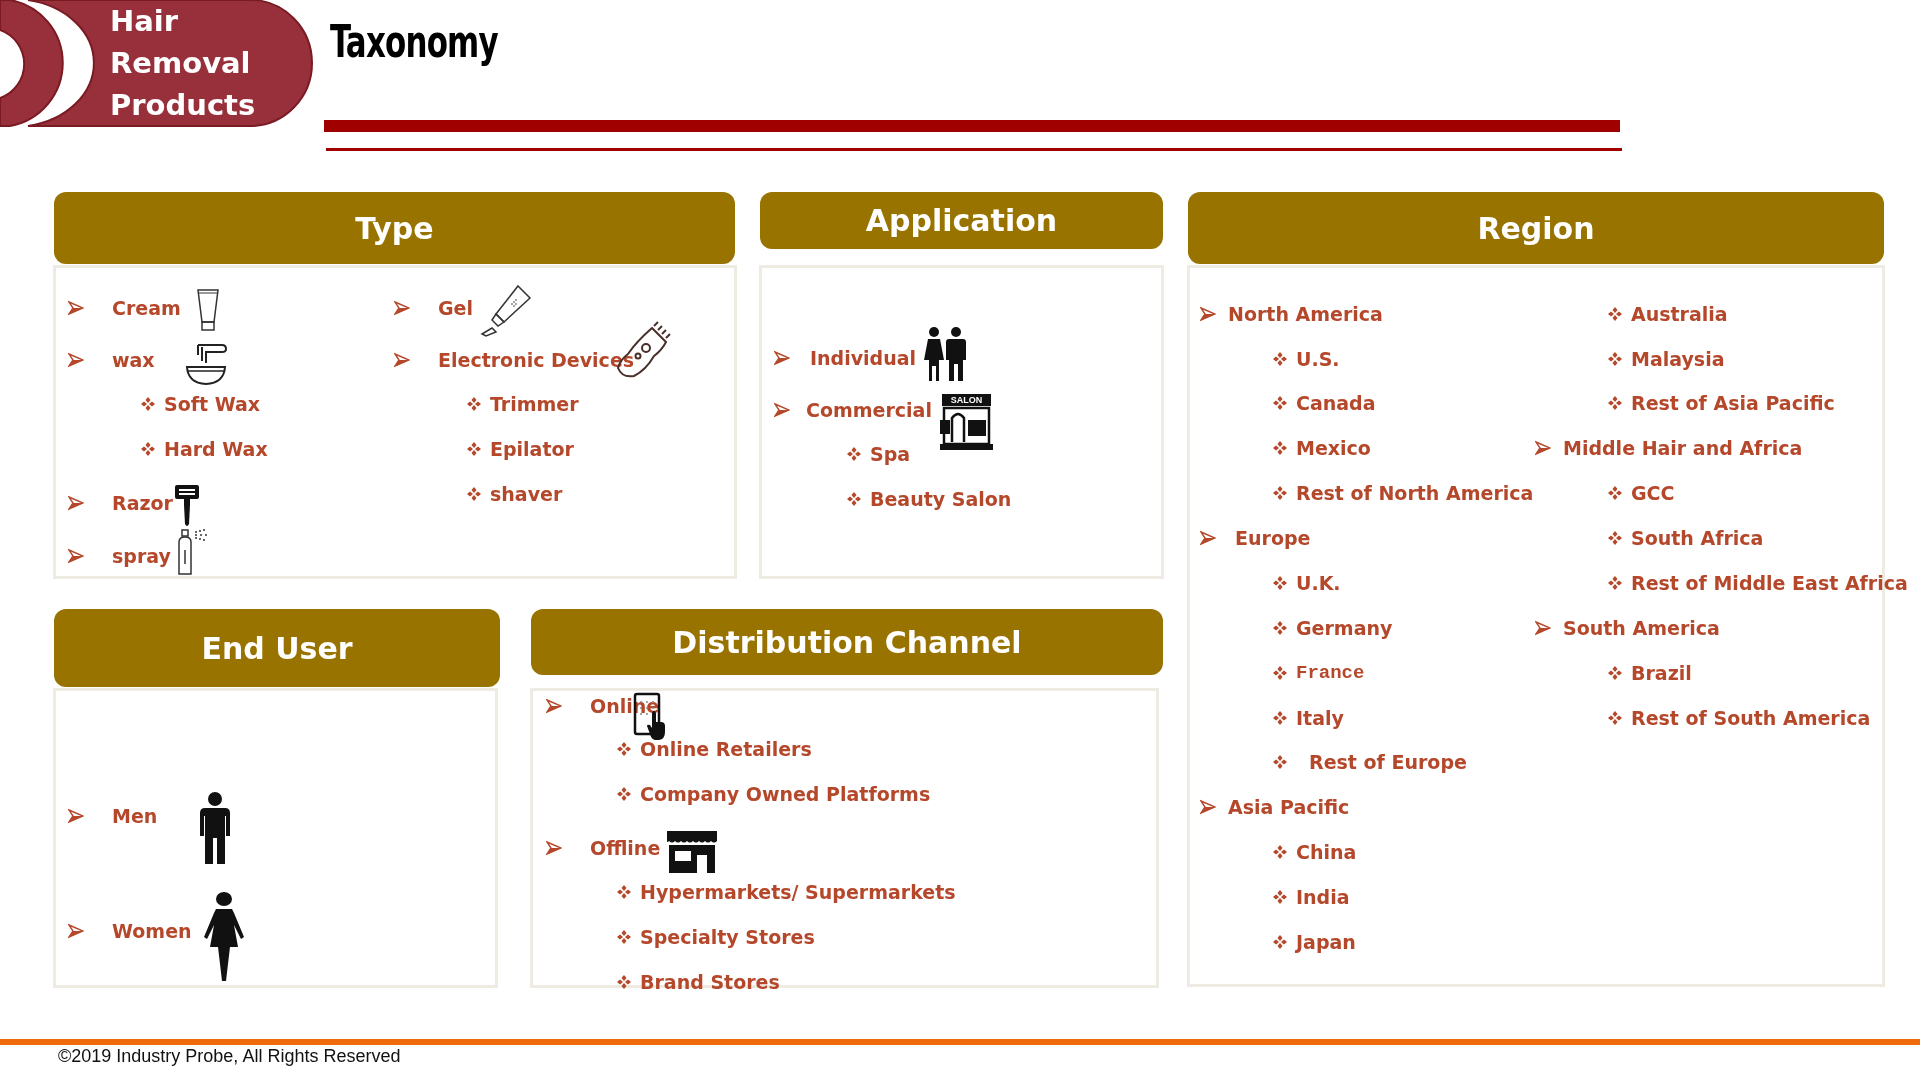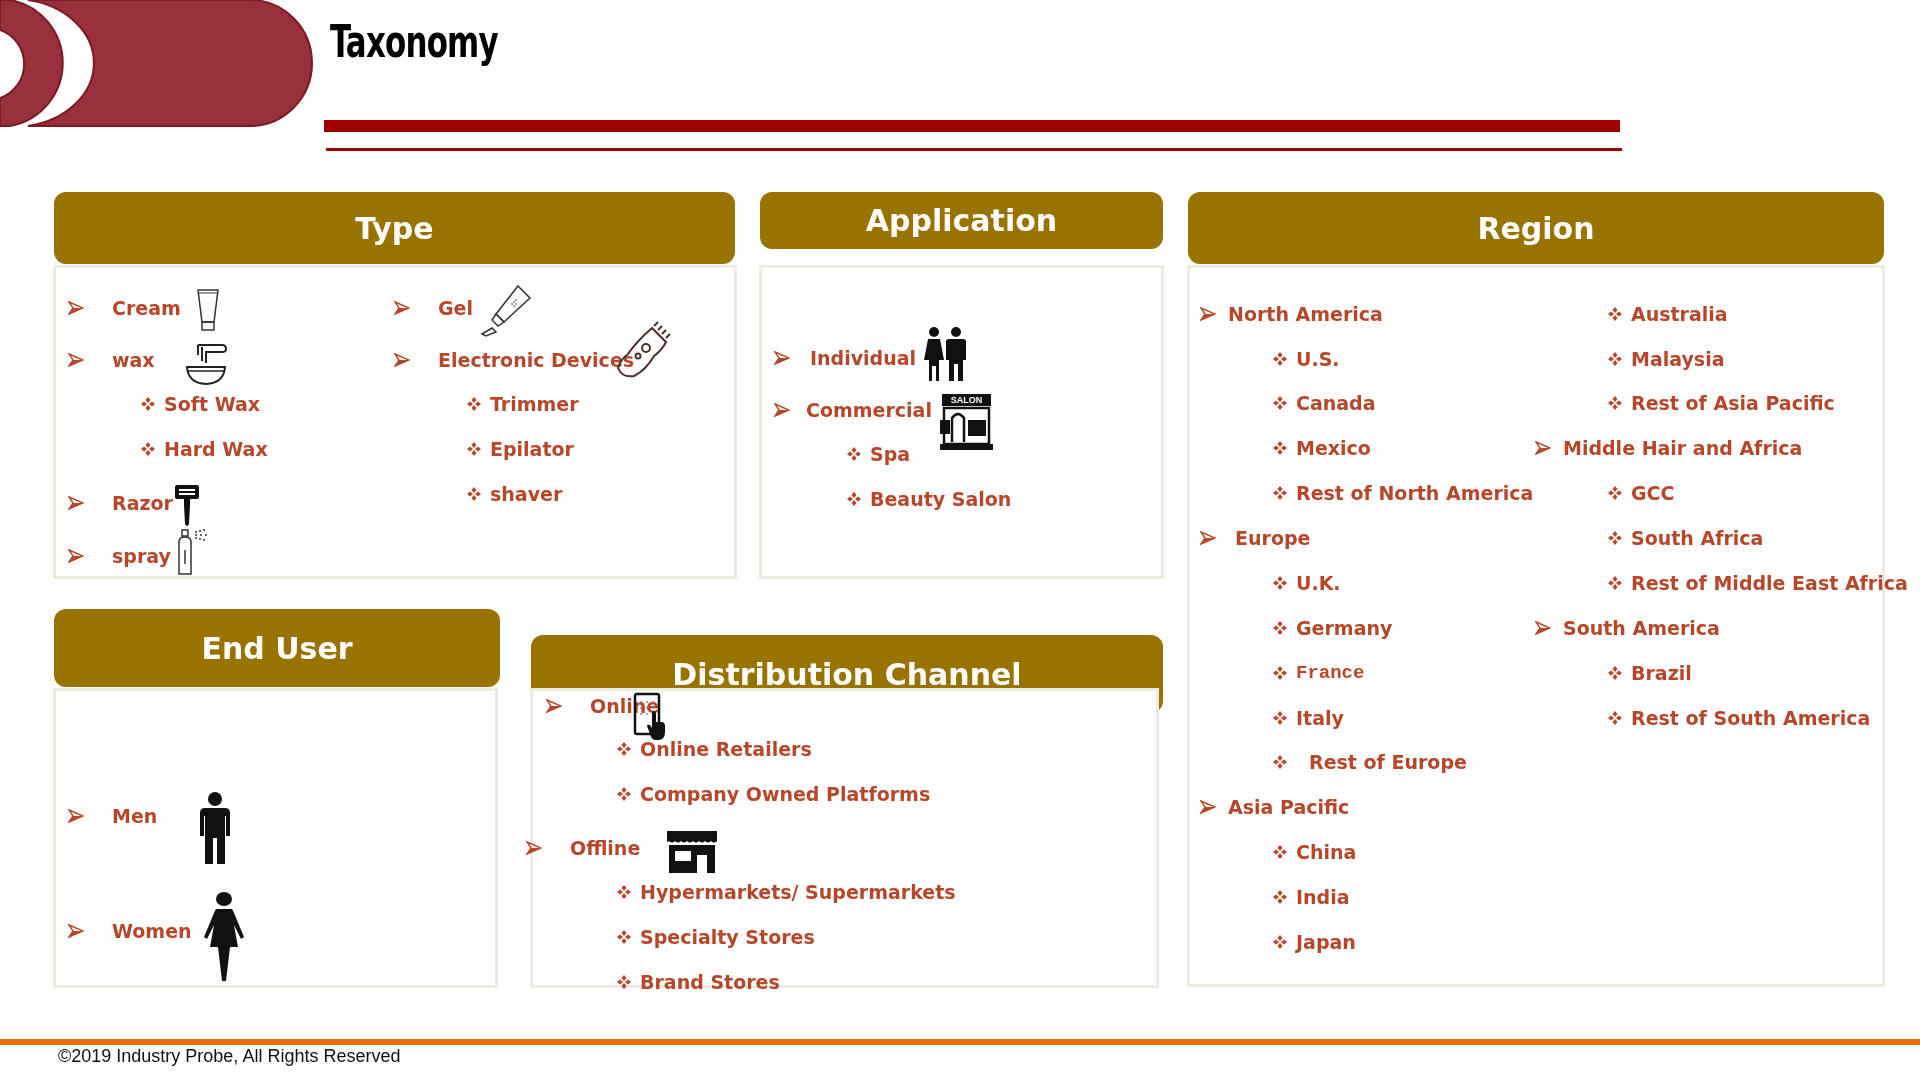--- a/index.html
+++ b/index.html
@@ -45,20 +45,25 @@
       </g>
     </symbol>
   </defs>
 </svg>
 
 <div class="logo">
   <svg width="315" height="128" viewBox="0 0 315 128">
     <path d="M28 0 H250 A62 63 0 0 1 250 126 H28 A80 64 0 0 0 28 0 Z" fill="#97303b" stroke="#7a1a22" stroke-width="2"></path>
     <path d="M0 0 H10 A64 64 0 0 1 10 126 H0 V98 A36 36 0 0 0 0 30 Z" fill="#97303b" stroke="#7a1a22" stroke-width="2"></path>
   </svg>
+  <div class="logo-text">
+    <div>Hair</div>
+    <div>Removal</div>
+    <div>Products</div>
+  </div>
 </div>
 
 <div class="page-title">Taxonomy</div>
 <div class="rule-thick"></div>
 <div class="rule-thin"></div>
 
 <div class="panel-header" style="left:54px;top:192px;width:681px;height:72px;">
   <span>Type</span>
 </div>
 <div class="panel-body" style="left:53px;top:265px;width:684px;height:314px;"></div>
@@ -425,21 +430,21 @@
     </svg>
   <span style="margin-left:28px">Women</span>
 </div>
 <svg class="icon" style="left:202px;top:891px" width="44" height="92" viewBox="0 0 44 92">
   <g fill="#111">
     <ellipse cx="22" cy="8" rx="8" ry="7"></ellipse>
     <path d="M14 18 H30 L32 22 L42 46 L39 48 L32 34 L36 56 H28 L24 90 H20 L16 56 H8 L12 34 L5 48 L2 46 L12 22 Z"></path>
   </g>
 </svg>
 
-<div class="panel-header" style="left:531px;top:609px;width:632px;height:78px;margin-top:26px;">
+<div class="panel-header" style="left:531px;top:609px;width:632px;height:66px;">
   <span>Distribution Channel</span>
 </div>
 <div class="panel-body" style="left:530px;top:688px;width:629px;height:300px;"></div>
 
 <div class="item" style="left:546px;top:694px;">
   <svg class="arrow">
       <use href="#arrow"></use>
     </svg>
   <span style="margin-left:28px">Online</span>
 </div>
@@ -464,21 +469,21 @@
     </svg>
     <span>Online Retailers</span>
   </div>
 <div class="item" style="left:616px;top:782px;">
     <svg class="diamond">
       <use href="#diamond"></use>
     </svg>
     <span>Company Owned Platforms</span>
   </div>
 
-<div class="item" style="left:526px;top:836px;align-items:center;">
+<div class="item" style="left:546px;top:836px;align-items:center;">
   <svg class="arrow">
       <use href="#arrow"></use>
     </svg>
   <span style="margin-left:28px">Offline</span>
 </div>
 <svg class="icon" style="left:667px;top:831px" width="50" height="42" viewBox="0 0 50 42">
   <g fill="#111">
     <rect x="0" y="0" width="50" height="6"></rect>
     <path d="M0 6 H50 V10 Q47 13 44 10 Q41 13 38 10 Q35 13 32 10 Q29 13 26 10 Q23 13 20 10 Q17 13 14 10 Q11 13 8 10 Q5 13 2 10 Q0 12 0 10 Z"></path>
     <path d="M2 14 H48 V42 H40 V24 H30 V42 H2 Z"></path>

